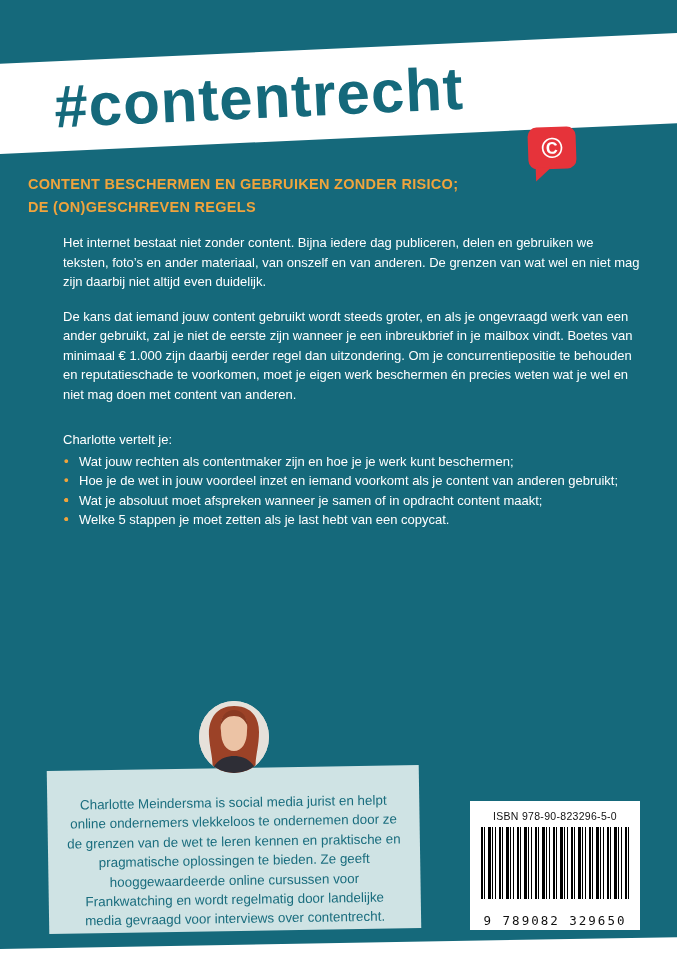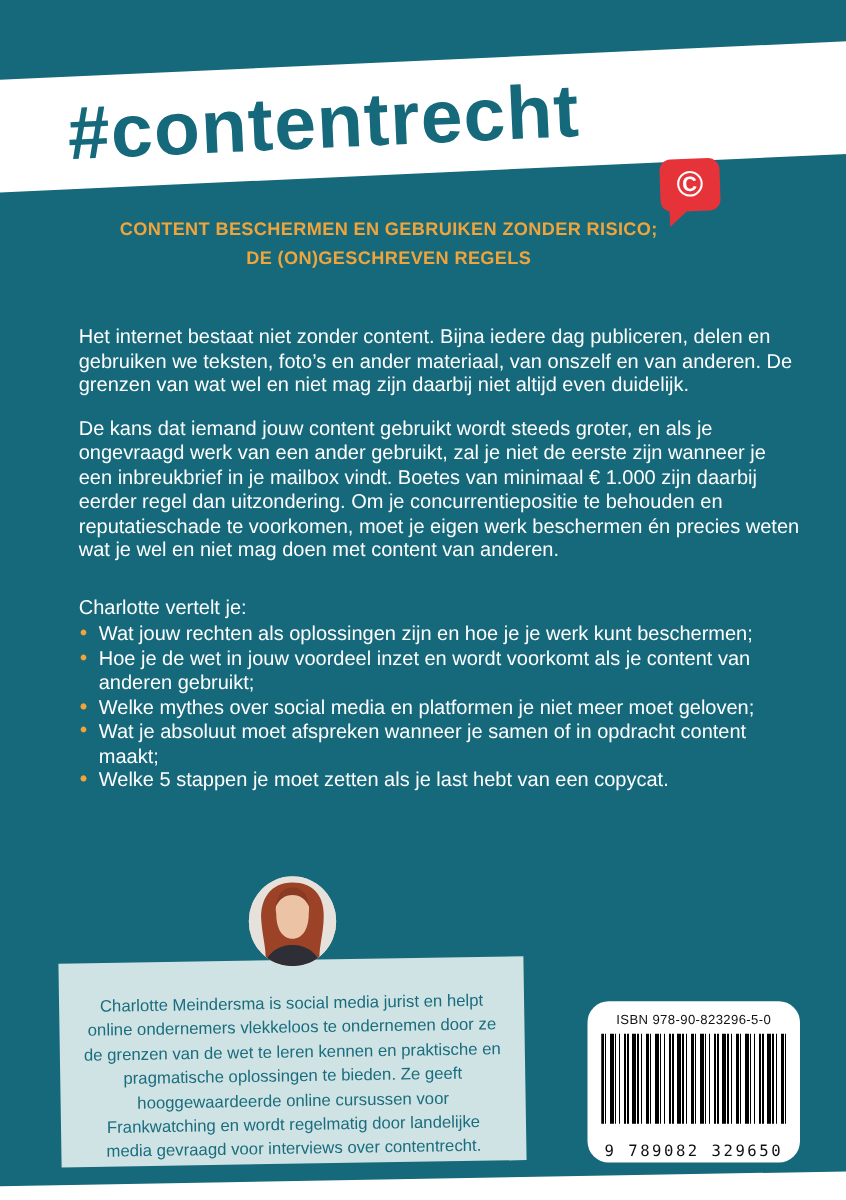--- a/index.html
+++ b/index.html
@@ -27,29 +27,29 @@
     background:#e6333a; border-radius:9px; z-index:3; transform:rotate(-2deg);
     display:flex; align-items:center; justify-content:center;
   }
   .badge::after {
     content:""; position:absolute; left:7px; bottom:-12px; width:0; height:0;
     border-top:14px solid #e6333a; border-right:16px solid transparent;
   }
   .badge .c { color:#ffffff; font-size:29px; font-weight:bold; line-height:1; }
 
   .subtitle {
-    position:absolute; top:173px; left:28px; width:566px; text-align:center;
+    position:absolute; top:173px; left:28px; width:566px; text-align:left;
     color:#f0a43c; font-weight:bold; font-size:14.5px; line-height:23px;
     letter-spacing:0.3px; z-index:2;
   }
 
   
   .bodycopy {
-    position:absolute; top:260px; left:63px; width:577px;
-    color:#ffffff; font-size:16px; line-height:19.5px; z-index:2;
+    position:absolute; top:233px; left:63px; width:577px;
+    color:#ffffff; font-size:13px; line-height:19.5px; z-index:2;
   }
   .bodycopy p { margin:0 0 15px 0; }
   .bodycopy p.intro { margin-bottom:2px;margin-top:26px; }
   ul.bullets { list-style:none; margin:0; padding:0; }
   ul.bullets li { position:relative; padding-left:16px; }
   ul.bullets li .dot { position:absolute; left:1px; top:-1px; color:#f0a43c; font-weight:bold; }
 
   
   .photo {
     position:absolute; left:199px; top:701px; width:70px; height:72px;
@@ -60,21 +60,21 @@
   .bio {
     position:absolute; left:48px; top:768px; width:372px; height:163px;
     background:#cfe3e4; transform:rotate(-0.9deg); z-index:4;
     padding:25px 17px 0; text-align:center;
     color:#1a6d7e; font-size:13.4px; line-height:19.4px;
   }
 
   
   .isbnbox {
     position:absolute; left:470px; top:801px; width:170px; height:129px;
-    background:#ffffff; z-index:4; text-align:center; padding-top:9px;border-radius:17px;
+    background:#ffffff; z-index:4; text-align:center; padding-top:9px;
   }
   .isbn { font-size:10.5px; letter-spacing:0.3px; color:#111111; }
   .bars {
     width:148px; height:72px; margin:5px auto 0;
     background-image:repeating-linear-gradient(90deg,
       #000 0 2px, #fff 2px 3px, #000 3px 4px, #fff 4px 7px,
       #000 7px 10px, #fff 10px 11px, #000 11px 12px, #fff 12px 14px,
       #000 14px 15px, #fff 15px 18px);
   }
   .barcode-number {
@@ -105,24 +105,24 @@
   <div class="subtitle">
     <div>CONTENT BESCHERMEN EN GEBRUIKEN ZONDER RISICO;</div>
     <div>DE (ON)GESCHREVEN REGELS</div>
   </div>
 
   <div class="bodycopy">
     <p>Het internet bestaat niet zonder content. Bijna iedere dag publiceren, delen en gebruiken we teksten, foto’s en ander materiaal, van onszelf en van anderen. De grenzen van wat wel en niet mag zijn daarbij niet altijd even duidelijk.</p>
     <p>De kans dat iemand jouw content gebruikt wordt steeds groter, en als je ongevraagd werk van een ander gebruikt, zal je niet de eerste zijn wanneer je een inbreukbrief in je mailbox vindt. Boetes van minimaal € 1.000 zijn daarbij eerder regel dan uitzondering. Om je concurrentiepositie te behouden en reputatieschade te voorkomen, moet je eigen werk beschermen én precies weten wat je wel en niet mag doen met content van anderen.</p>
     <p class="intro">Charlotte vertelt je:</p>
     <ul class="bullets">
-      <li><span class="dot">•</span><span>Wat jouw rechten als oplossingen zijn en hoe je je werk kunt beschermen;</span></li>
-      <li><span class="dot">•</span><span>Hoe je de wet in jouw voordeel inzet en wordt voorkomt als je content van anderen gebruikt;</span></li>
+      <li><span class="dot">•</span><span>Wat jouw rechten als contentmaker zijn en hoe je je werk kunt beschermen;</span></li>
+      <li><span class="dot">•</span><span>Hoe je de wet in jouw voordeel inzet en iemand voorkomt als je content van anderen gebruikt;</span></li>
       <li><span class="dot">•</span></li>
-      <li><span class="dot">•</span><span>Welke mythes over social media en platformen je niet meer moet geloven;</span></li>
+      <li><span class="dot">•</span></li>
       <li><span class="dot">•</span><span>Wat je absoluut moet afspreken wanneer je samen of in opdracht content maakt;</span></li>
       <li><span class="dot">•</span></li>
       <li><span class="dot">•</span><span>Welke 5 stappen je moet zetten als je last hebt van een copycat.</span></li>
     </ul>
   </div>
 
   <div class="photo">
     <svg viewBox="0 0 70 72" width="70" height="72" aria-hidden="true">
       <rect width="70" height="72" fill="#e6e1da"></rect>
       <path d="M35 5 C17 5 9 19 10 35 C11 50 15 60 13 72 L57 72 C55 58 60 48 60 31 C60 15 51 5 35 5 Z" fill="#9c4227"></path>

